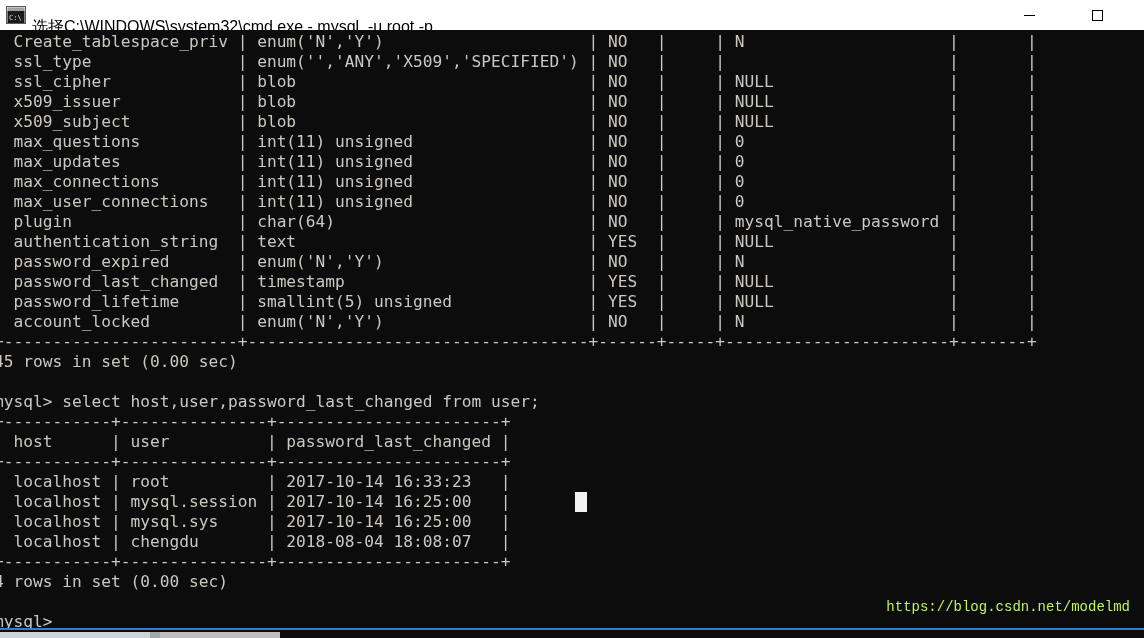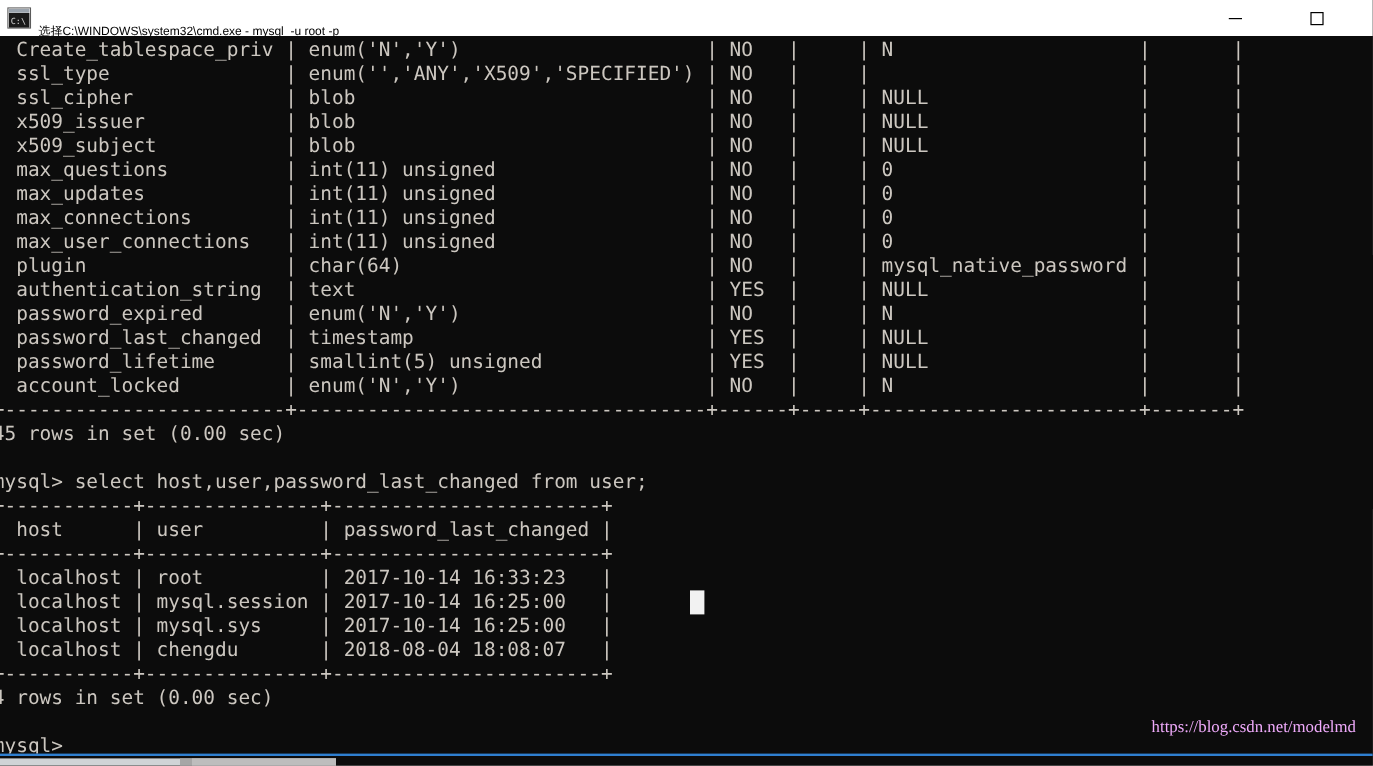--- a/index.html
+++ b/index.html
@@ -36,21 +36,21 @@
   .title-icon {
     width: 20px;
     height: 18px;
     margin-left: 6px;
     margin-right: 6px;
     flex: 0 0 auto;
     position: relative;
   }
   .title-text {
     font-family: "Liberation Sans", sans-serif;
-    font-size: 10px;
+    font-size: 16px;
     color: #000000;
     line-height: 30px;
     white-space: pre;
     flex: 0 0 auto;
     margin-top: 24px;
   }
   .titlebar-spacer { flex: 1 1 auto; }
   .winbtn {
     width: 46px;
     height: 30px;
@@ -111,23 +111,23 @@
     top: 462px;
     width: 12px;
     height: 20px;
     background: #f2f2f2;
   }
 
   .watermark {
     position: absolute;
     right: 14px;
     bottom: 14px;
-    font-family: Liberation Serif, serif;
+    font-family: Liberation Mono, monospace;
     font-size: 14px;
-    color: #f0abfc;
+    color: #bef264;
     white-space: pre;
   }
 
   
   .hscroll {
     position: absolute;
     left: 0;
     bottom: 0;
     width: 1144px;
     height: 10px;

